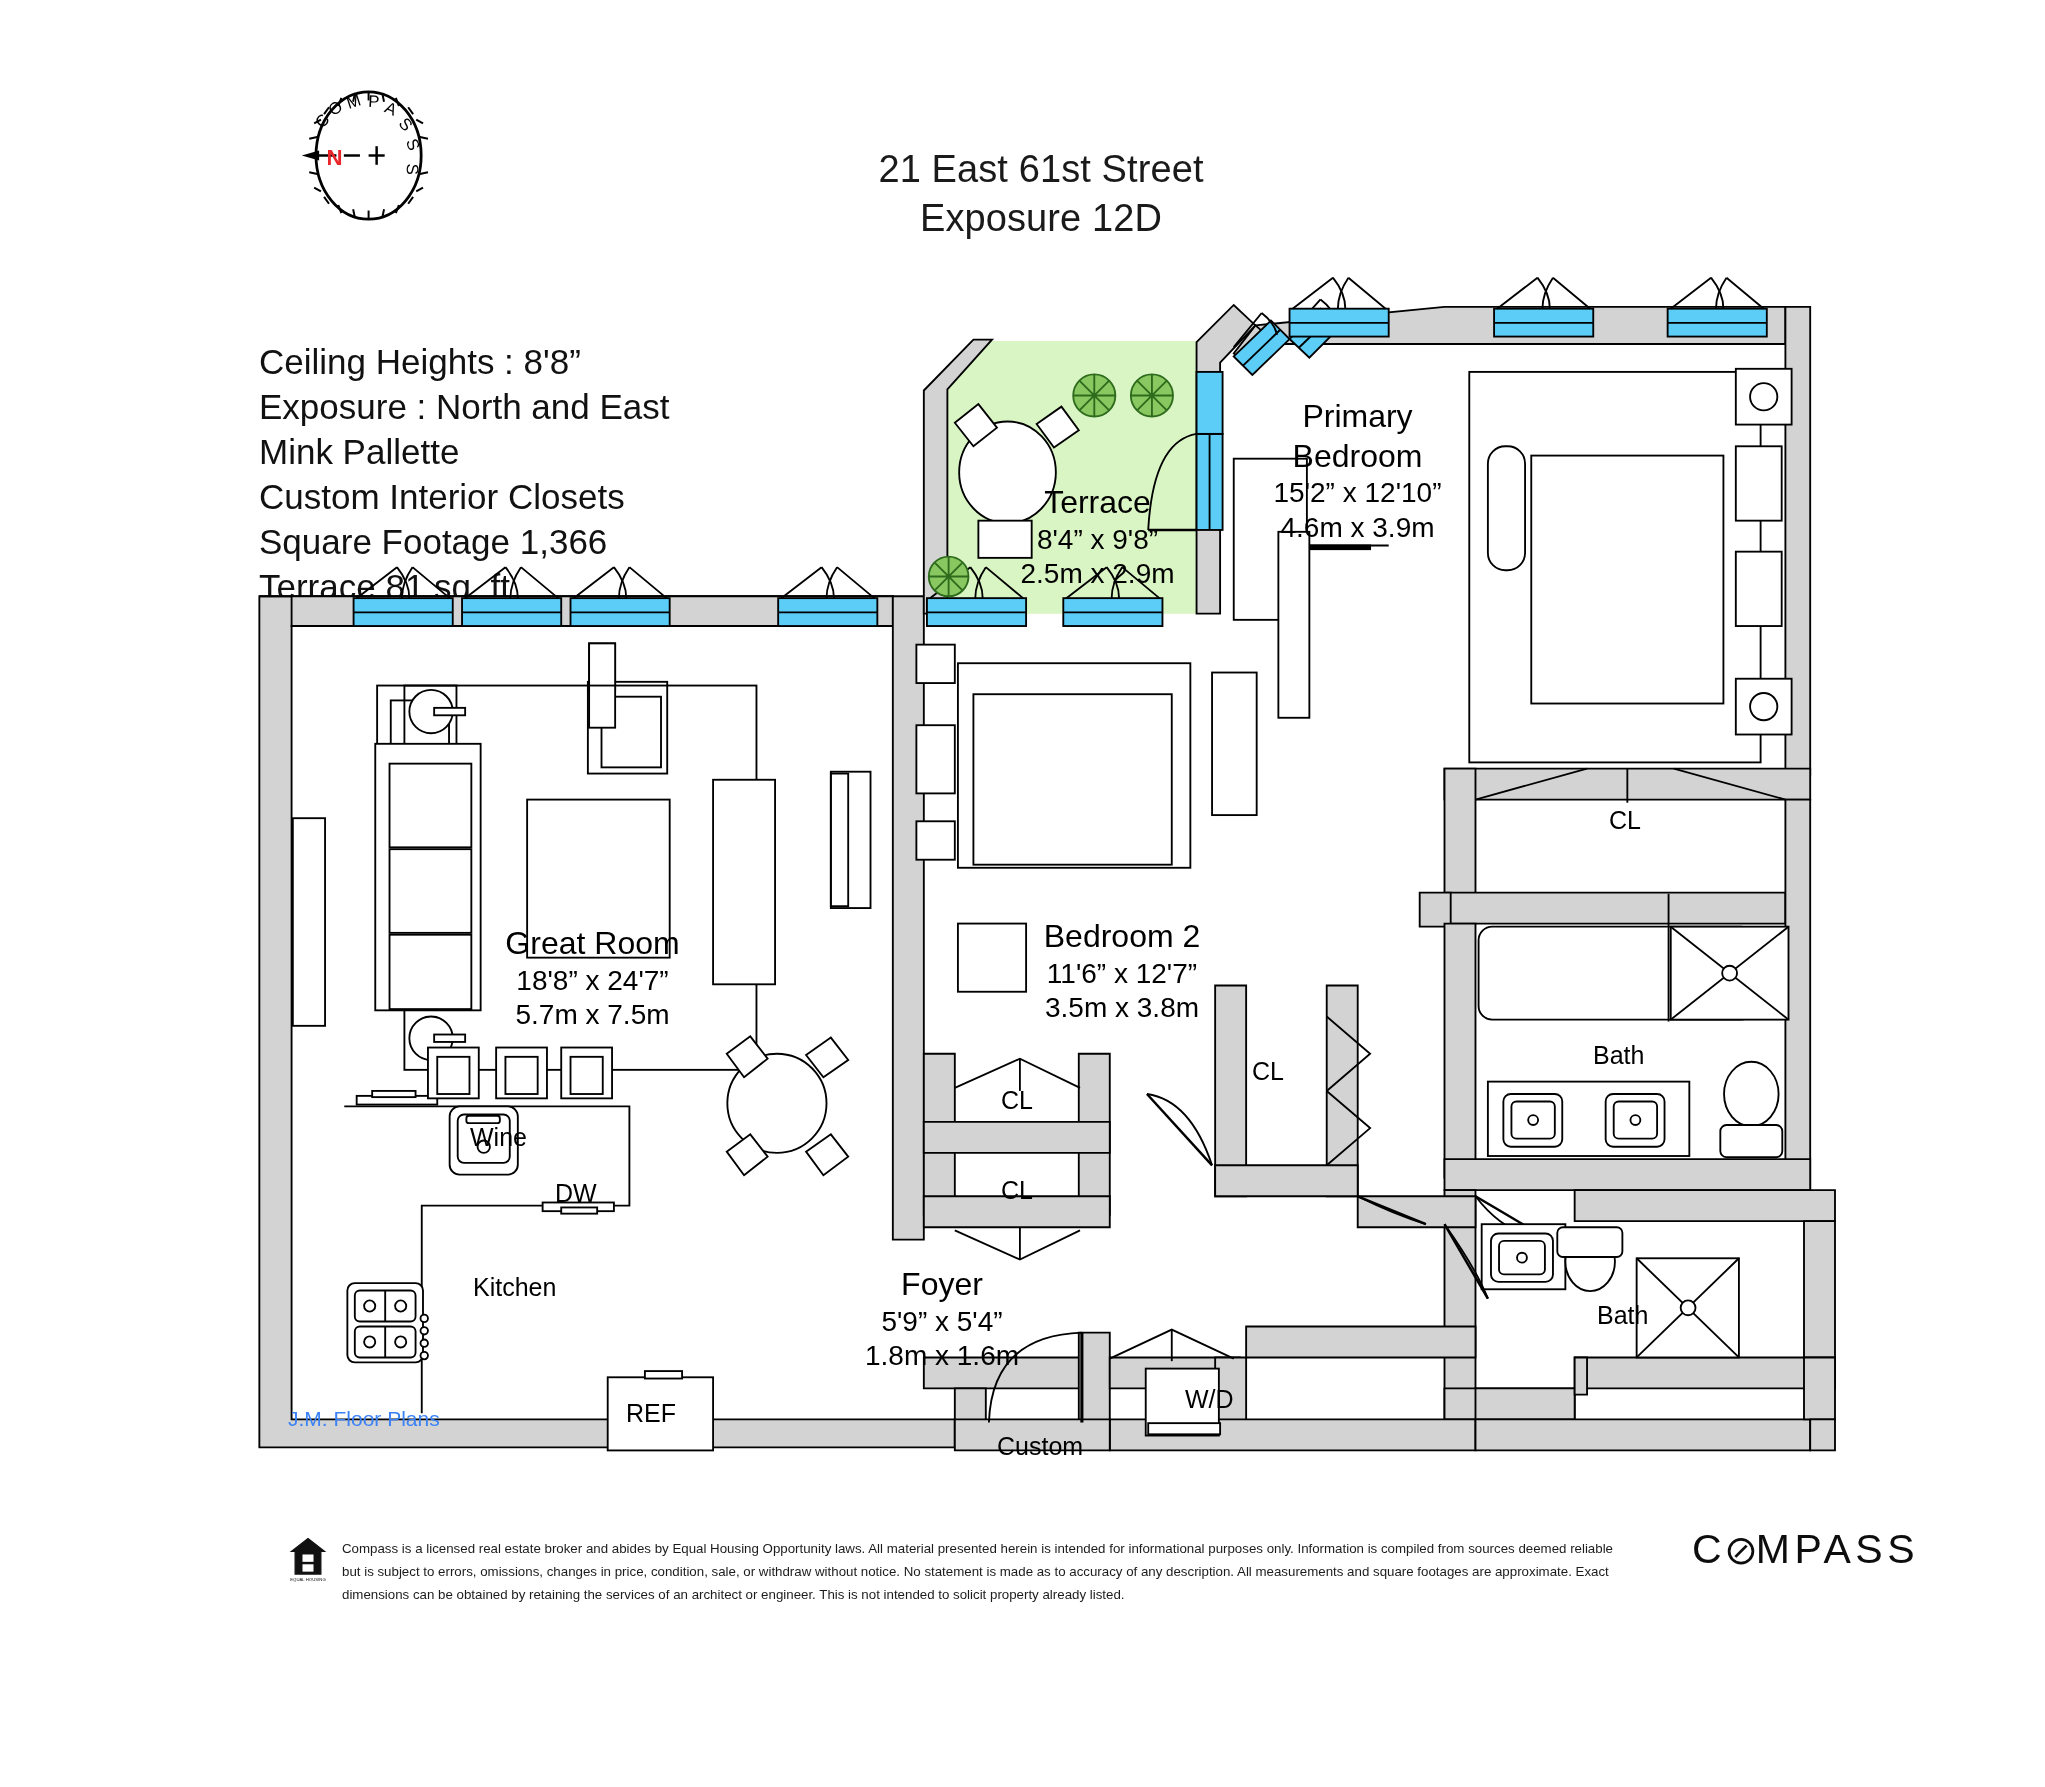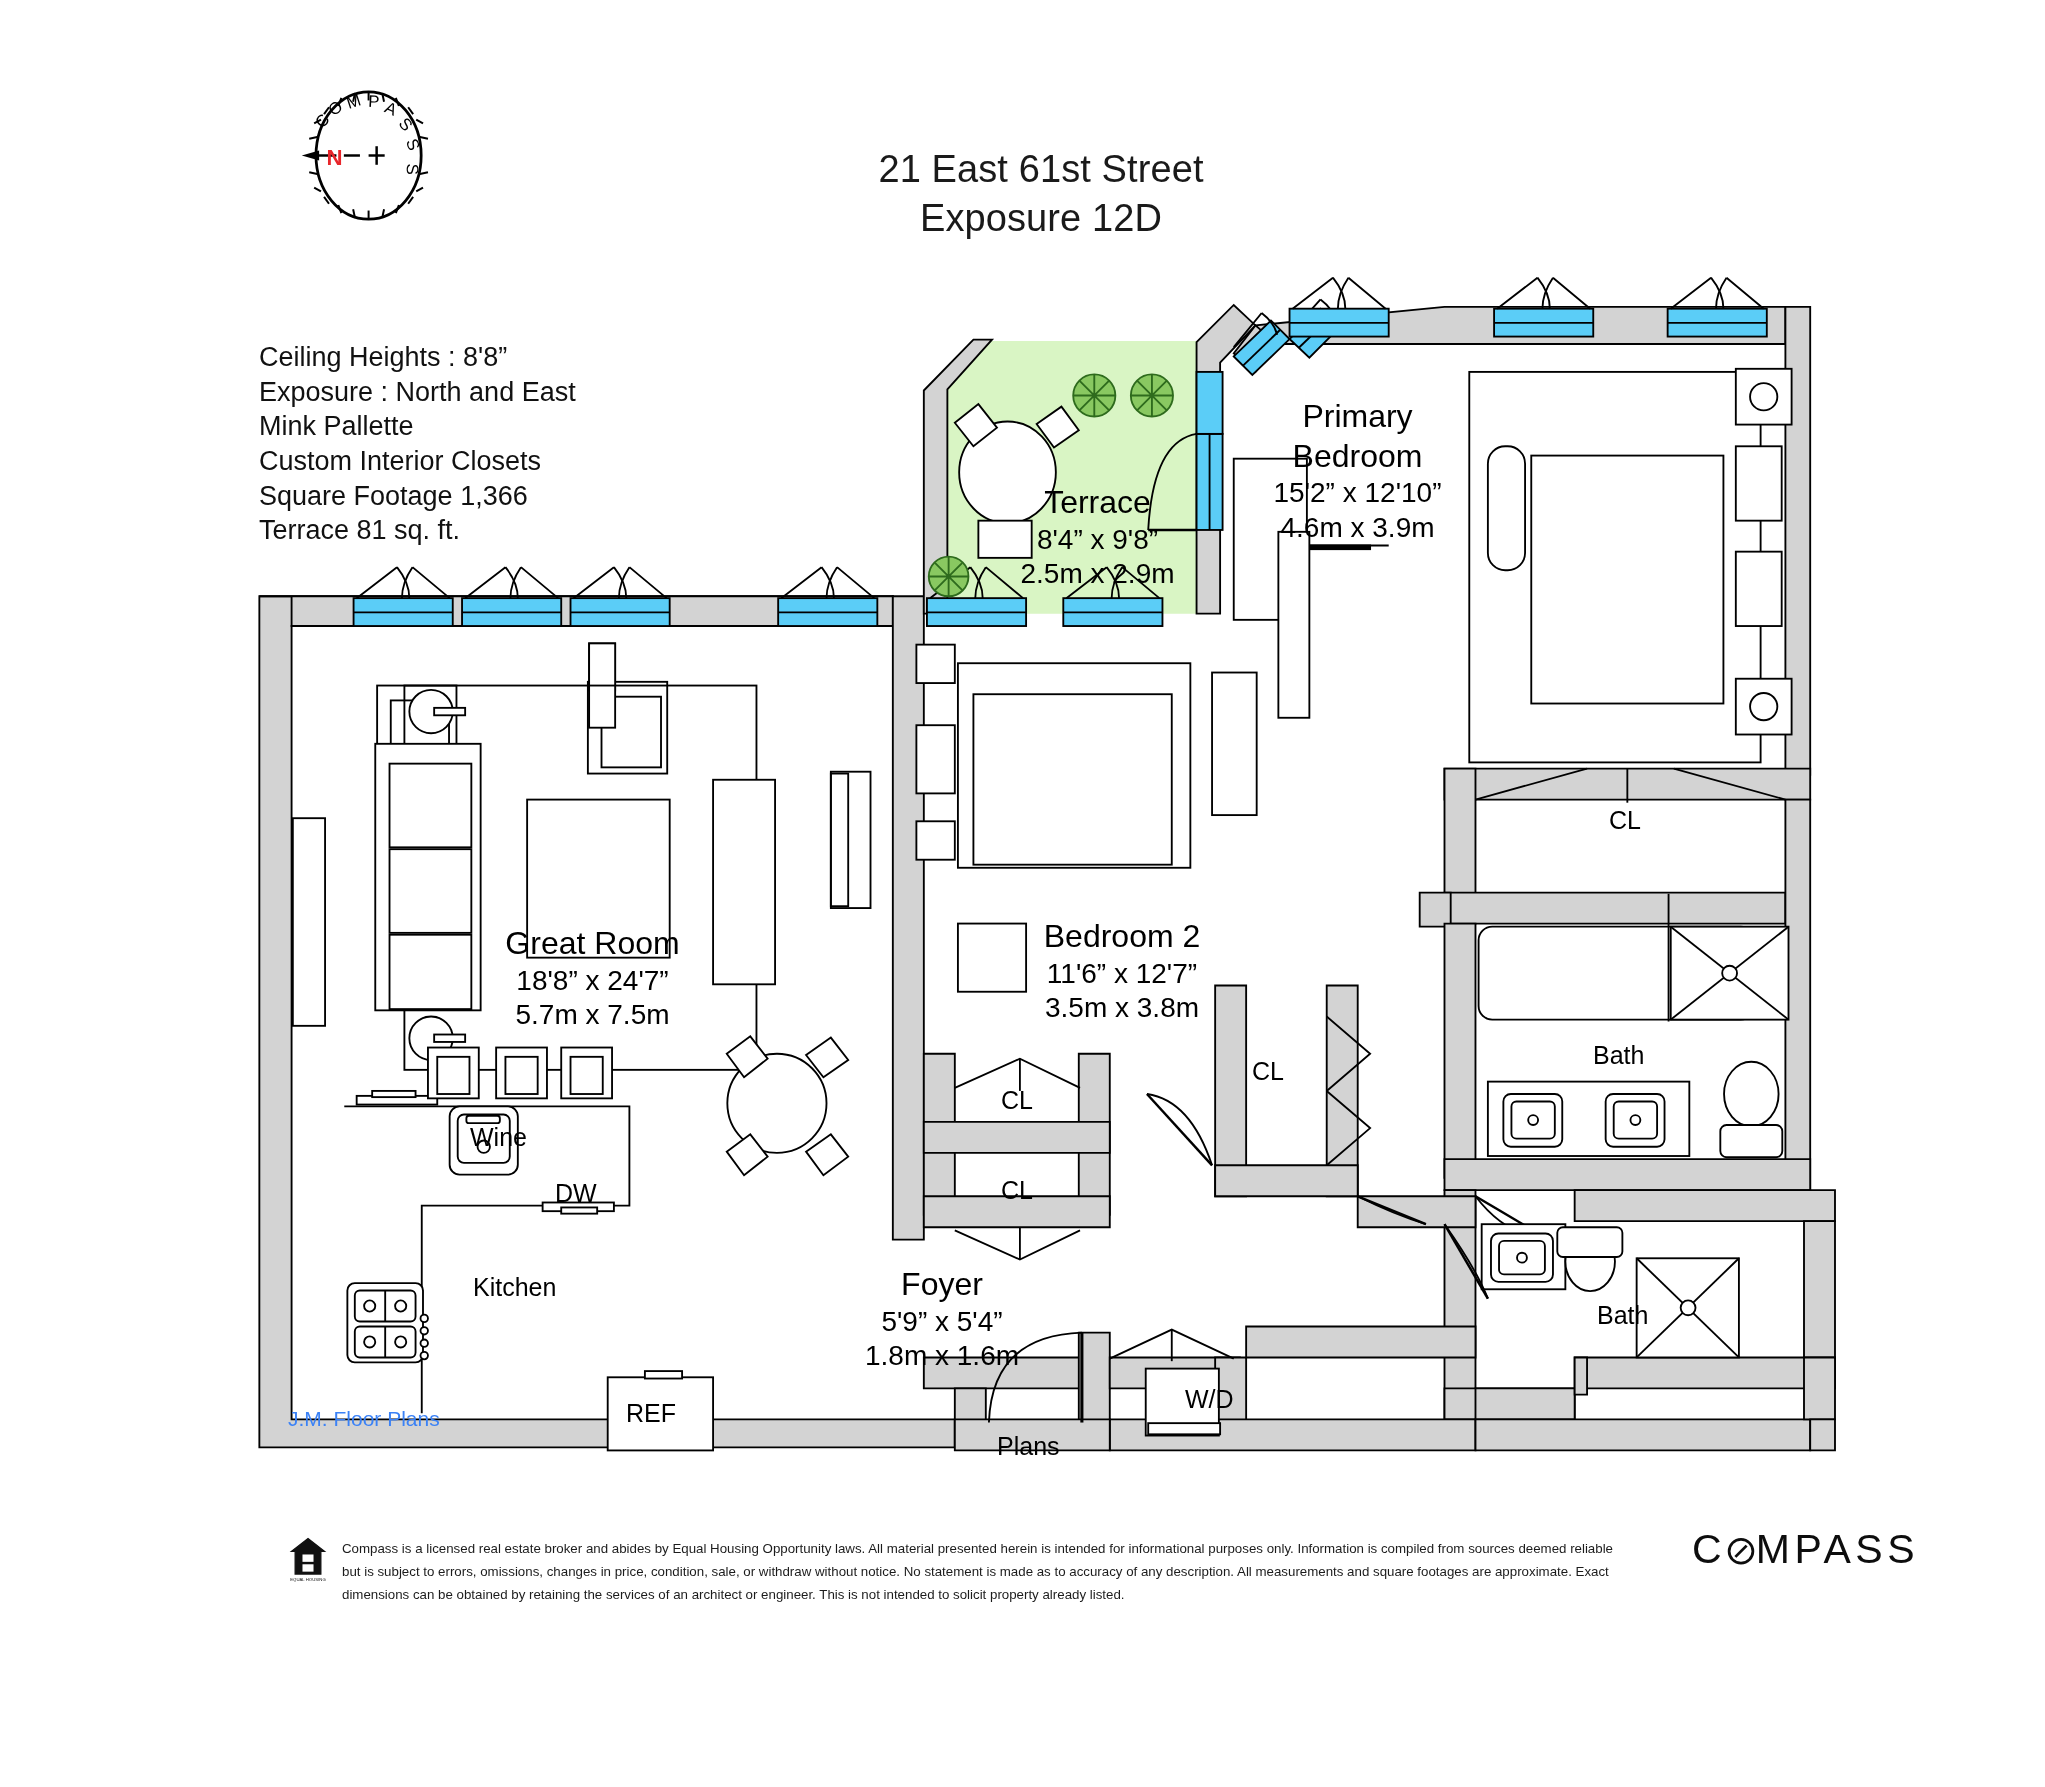--- a/index.html
+++ b/index.html
@@ -39,21 +39,21 @@
     white-space: nowrap;
   }
 
   
   #specs {
     position: absolute;
     left: 259px; top: 340px;
     line-height: 1.285;
   }
   #specs .spec-line {
-    font-size: 27px;
+    font-size: 35px;
     color: #111;
     white-space: nowrap;
   }
 
   
   #plan {
     position: absolute;
     left: 0; top: 0;
     width: 2046px; height: 1787px;
     pointer-events: none;
@@ -565,21 +565,21 @@
     <div class="nm">Foyer</div>
     <div class="dim">5'9” x 5'4”</div>
     <div class="dim">1.8m x 1.6m</div>
   </div>
 
   <div class="tag" style="left:470px; top:1123px;">Wine</div>
   <div class="tag" style="left:555px; top:1179px;">DW</div>
   <div class="tag" style="left:626px; top:1399px;">REF</div>
   <div class="tag" style="left:473px; top:1273px;">Kitchen</div>
   <div class="tag" style="left:1185px; top:1385px;">W/D</div>
-  <div class="tag" style="left:997px; top:1432px;">Plans</div>
+  <div class="tag" style="left:997px; top:1432px;">Custom</div>
   <div class="tag" style="left:1597px; top:1301px;">Bath</div>
   <div class="tag" style="left:1593px; top:1041px;">Bath</div>
   <div class="tag" style="left:1609px; top:806px;">CL</div>
   <div class="tag" style="left:1252px; top:1057px;">CL</div>
   <div class="tag" style="left:1001px; top:1086px;">CL</div>
   <div class="tag" style="left:1001px; top:1176px;">CL</div>
 
   <div id="credit">J.M. Floor Plans</div>
 
   <svg id="eho-icon" viewBox="0 0 62 78">

